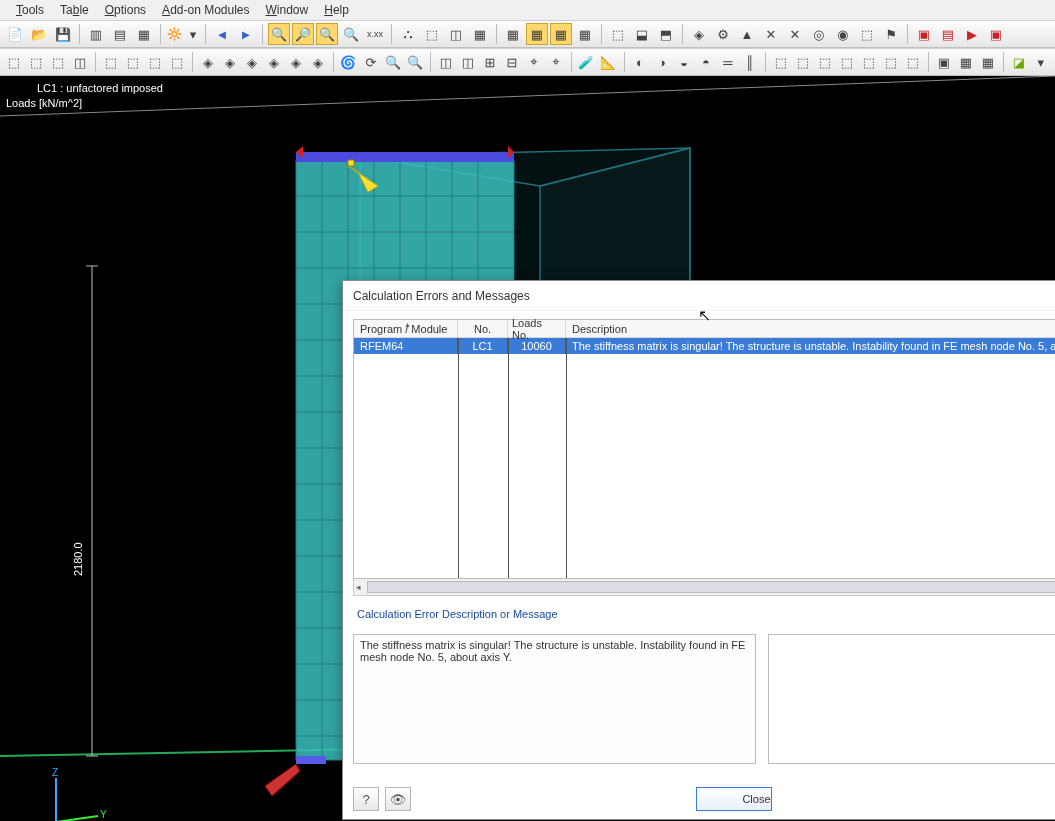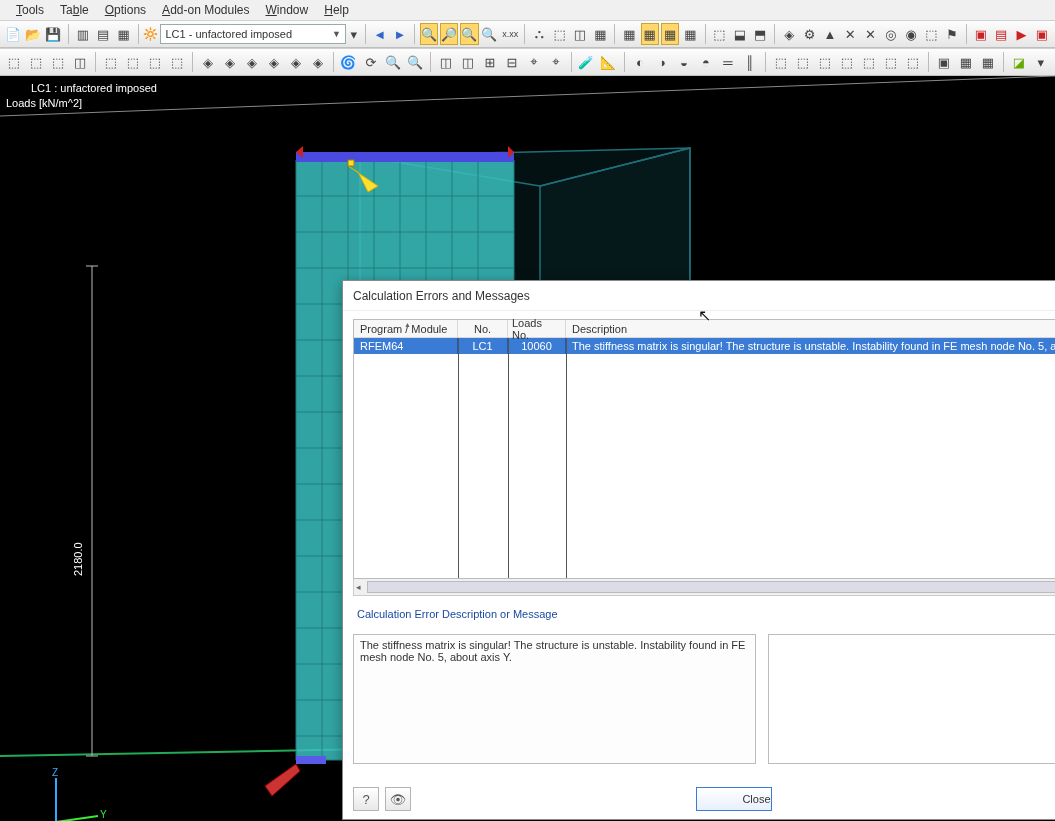--- a/index.html
+++ b/index.html
@@ -15,21 +15,21 @@
   .tb-btn { width: 22px; height: 22px; border: 1px solid transparent; display: inline-flex; align-items: center; justify-content: center; font-size: 13px; color: #444; background: transparent; }
   .tb-sep { width: 1px; height: 20px; background: #bbb; margin: 0 3px; }
   .lc-combo { width: 225px; height: 20px; background: #fff; border: 1px solid #9aa; display: flex; align-items: center; padding: 0 4px; font-size: 11px; color: #333; }
   .lc-combo .dd { margin-left: auto; font-size: 9px; color: #555; }
   .lc-ico { width:18px; height:18px; display:inline-flex; align-items:center; justify-content:center; }
 
   
   .viewport { position: absolute; left: 0; top: 76px; width: 1055px; height: 745px; background: #000; overflow: hidden; }
   .viewport::before { content:""; position:absolute; inset:0; background-image: radial-gradient(#444 0.5px, transparent 0.5px); background-size: 70px 70px; opacity:0.25; }
   .vp-label { position: absolute; color: #fff; font-size: 11px; }
-  .vp-label.l1 { left: 6px; top: 6px; padding-left: 25px; }
+  .vp-label.l1 { left: 12px; top: 6px; padding-left: 25px; }
   .vp-label.l2 { left: 6px; top: 21px; }
 
   svg.model { position:absolute; left:0; top:0; }
 
   .axis-gizmo { position: absolute; left: 30px; top: 690px; width: 80px; height: 80px; }
 
   
   .dialog { position: absolute; left: 318px; top: 280px; width: 839px; height: 540px; background: #fff; border: 1px solid #888; box-shadow: 0 3px 12px rgba(0,0,0,0.35); display:flex; flex-direction:column;margin-left:24px; }
   .dialog-title { height: 30px; display: flex; align-items: center; padding: 0 10px; font-size: 12px; color: #333; border-bottom: 1px solid #eee; }
   .close-x { margin-left: auto; font-size: 16px; color: #444; width: 24px; text-align: center; }
@@ -82,24 +82,20 @@
 <div class="toolbar-row">
   <button class="tb-btn">📄</button>
   <button class="tb-btn">📂</button>
   <button class="tb-btn">💾</button>
   <span class="tb-sep"></span>
   <button class="tb-btn">▥</button>
   <button class="tb-btn">▤</button>
   <button class="tb-btn">▦</button>
   <span class="tb-sep"></span>
   <span class="lc-ico">🔆</span>
-  <div class="lc-combo">
-    <span>LC1 - unfactored imposed</span>
-    <span class="dd">▼</span>
-  </div>
   <button class="tb-btn" style="width:14px;">▾</button>
   <span class="tb-sep"></span>
   <button class="tb-btn" style="color:#36c;">◄</button>
   <button class="tb-btn" style="color:#36c;">►</button>
   <span class="tb-sep"></span>
   <button class="tb-btn" style="background:#ffd76a;border:1px solid #caa534;">🔍</button>
   <button class="tb-btn" style="background:#ffd76a;border:1px solid #caa534;">🔎</button>
   <button class="tb-btn" style="background:#ffd76a;border:1px solid #caa534;">🔍</button>
   <button class="tb-btn">🔍</button>
   <button class="tb-btn" style="font-size:9px;">x.xx</button>

